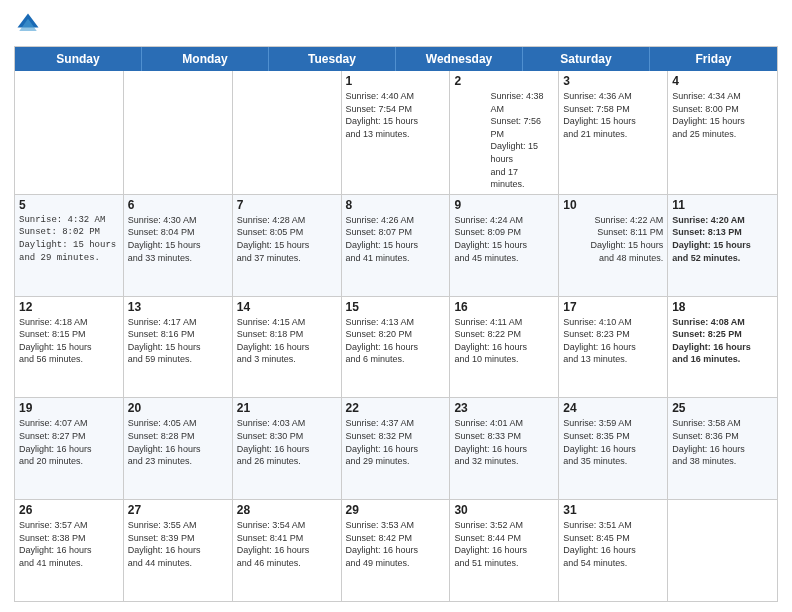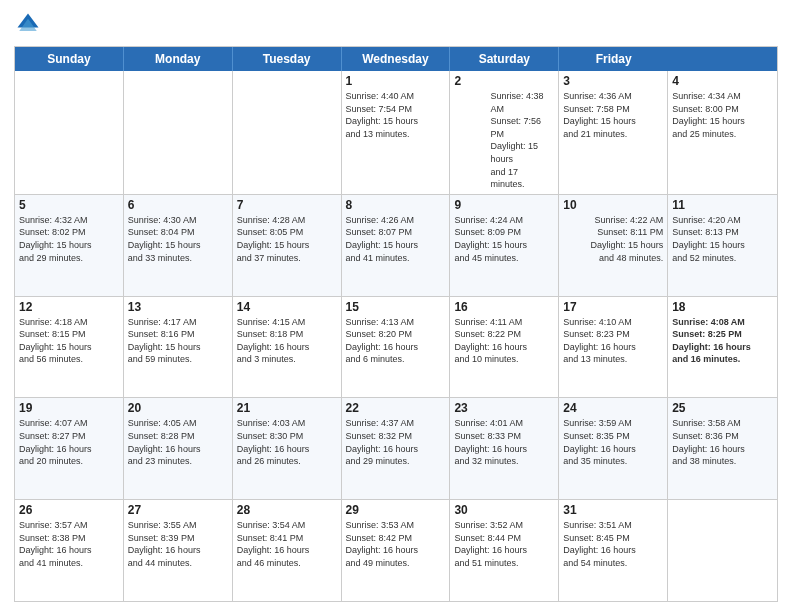--- a/index.html
+++ b/index.html
@@ -56,21 +56,21 @@
       color: #555;
     }
     .calendar {
       flex: 1;
       display: flex;
       flex-direction: column;
       border: 1px solid #ccc;
     }
     .cal-header-row {
       display: grid;
-      grid-template-columns: repeat(7, 1fr);
+      grid-template-columns: repeat(6, 1fr);
       background: #2a6db5;
     }
     .cal-header-cell {
       color: #fff;
       font-size: 12px;
       font-weight: bold;
       text-align: center;
       padding: 5px 2px;
       border-right: 1px solid #5090d0;
     }
@@ -173,21 +173,21 @@
             <div class="day-num">4</div>
             <div class="day-info" style="white-space: pre-line;">Sunrise: 4:34 AM
 Sunset: 8:00 PM
 Daylight: 15 hours
 and 25 minutes.</div>
           </div>
         </div>
         <div class="cal-row">
           <div class="cal-cell alt-row">
             <div class="day-num">5</div>
-            <div class="day-info" style="white-space: pre-line;">Sunrise: 4:32 AM
+            <div class="day-info" style="white-space: pre-line; font-family: Liberation Mono, monospace;">Sunrise: 4:32 AM
 Sunset: 8:02 PM
 Daylight: 15 hours
 and 29 minutes.</div>
           </div>
           <div class="cal-cell alt-row">
             <div class="day-num">6</div>
             <div class="day-info" style="white-space: pre-line;">Sunrise: 4:30 AM
 Sunset: 8:04 PM
 Daylight: 15 hours
 and 33 minutes.</div>
@@ -215,21 +215,21 @@
           </div>
           <div class="cal-cell alt-row">
             <div class="day-num">10</div>
             <div class="day-info" style="white-space: pre-line; text-align: right;">Sunrise: 4:22 AM
 Sunset: 8:11 PM
 Daylight: 15 hours
 and 48 minutes.</div>
           </div>
           <div class="cal-cell alt-row">
             <div class="day-num">11</div>
-            <div class="day-info" style="white-space: pre-line;">Sunrise: 4:20 AM
+            <div class="day-info" style="white-space: pre-line; font-weight: bold;">Sunrise: 4:20 AM
 Sunset: 8:13 PM
 Daylight: 15 hours
 and 52 minutes.</div>
           </div>
         </div>
         <div class="cal-row">
           <div class="cal-cell">
             <div class="day-num">12</div>
             <div class="day-info" style="white-space: pre-line;">Sunrise: 4:18 AM
 Sunset: 8:15 PM

